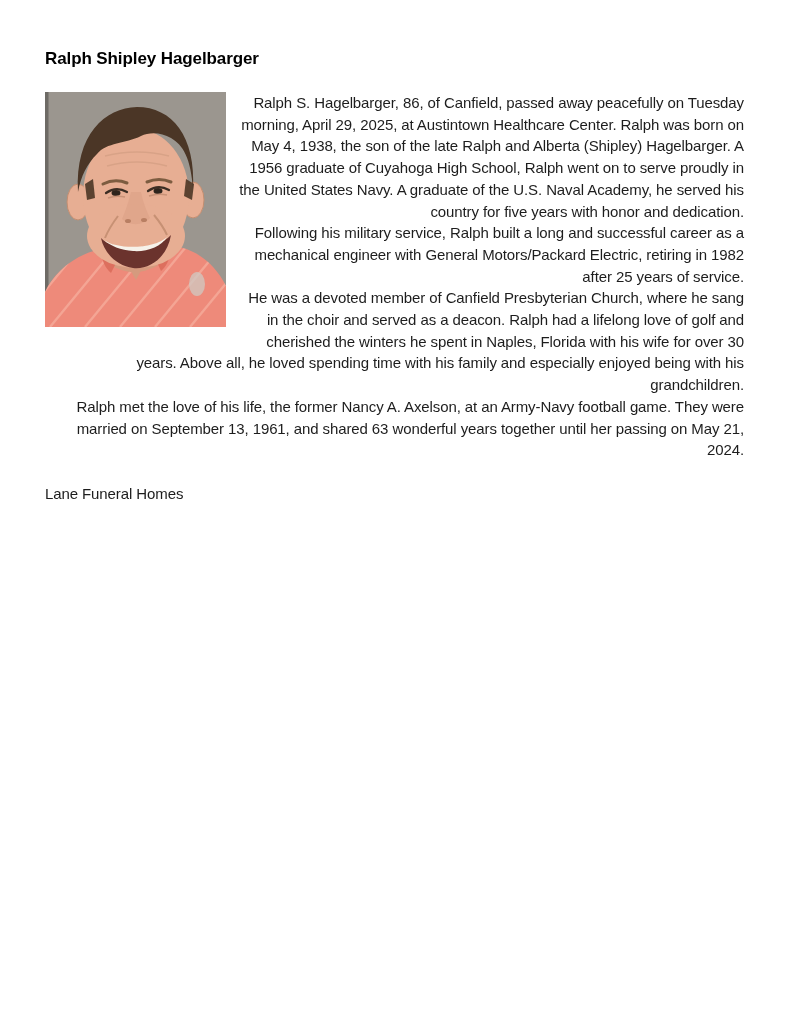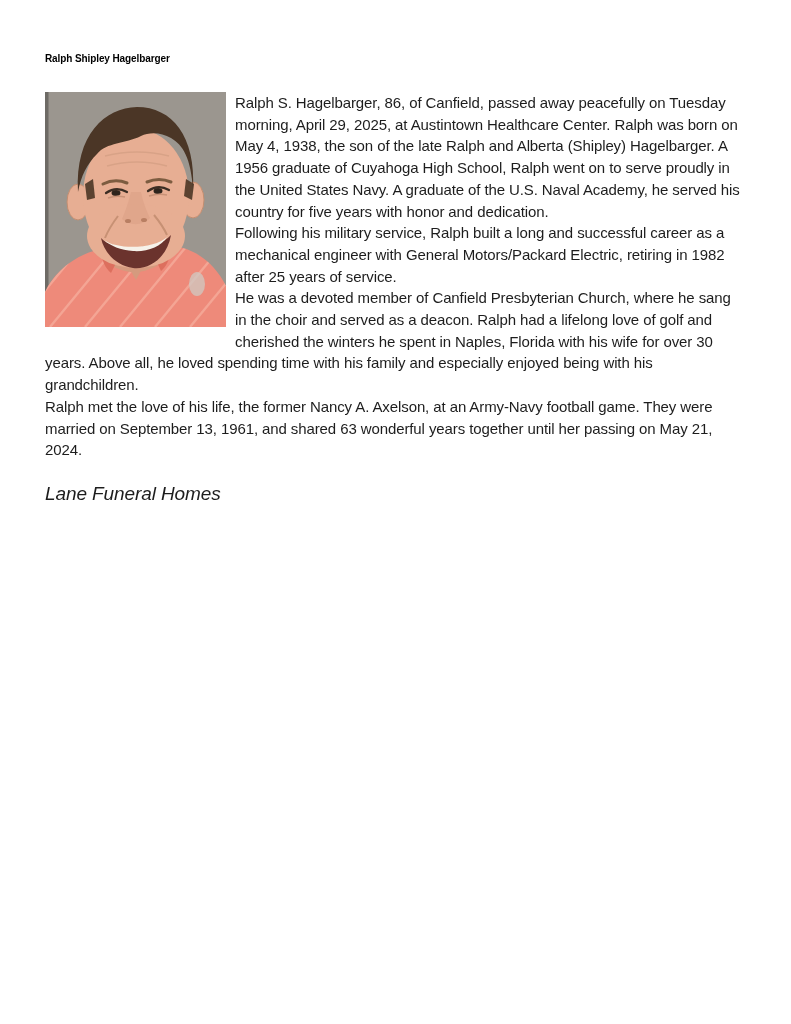--- a/index.html
+++ b/index.html
@@ -8,47 +8,46 @@
     position: relative;
     width: 791px;
     height: 1024px;
     background: #ffffff;
     font-family: "Liberation Sans", sans-serif;
     color: #1d1d1d;
     padding: 48px 47px 0 45px;
     overflow: hidden;
   }
   .title {
-    font-size: 10px;
+    font-size: 17px;
     font-weight: 700;
     color: #000000;
     margin: 0 0 22px 0;
     line-height: 22px;
     letter-spacing: -0.1px;
   }
   .content { }
   .photo {
     float: left;
     width: 181px;
     height: 235px;
     margin: 0 9px 4px 0;
   }
   .photo svg { display: block; width: 181px; height: 235px; }
   .body-par {
     margin: 0;
     font-size: 15px;
     line-height: 21.7px;
     letter-spacing: -0.1px;
-    text-align: left;
+    text-align: right;
   }
   .footer-credit {
     margin: 21.7px 0 0 0;
-    font-size: 19px;
+    font-size: 15px;
     line-height: 21.7px;
-    font-style: italic;
     letter-spacing: -0.1px;
     clear: both;
   }
 </style>
 </head>
 <body>
 
 <div class="page">
 
   <h1 class="title">Ralph Shipley Hagelbarger</h1>

